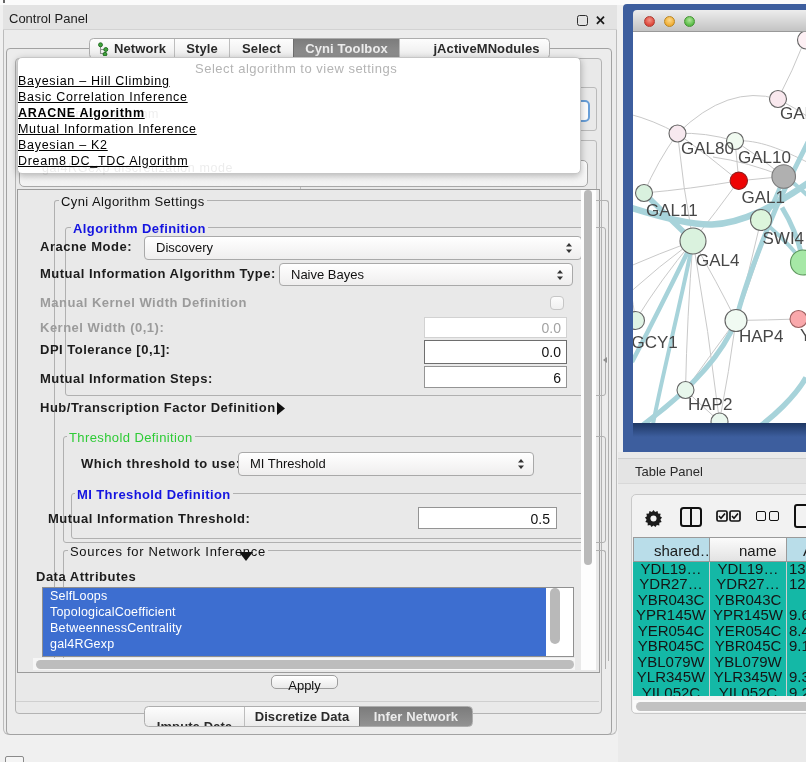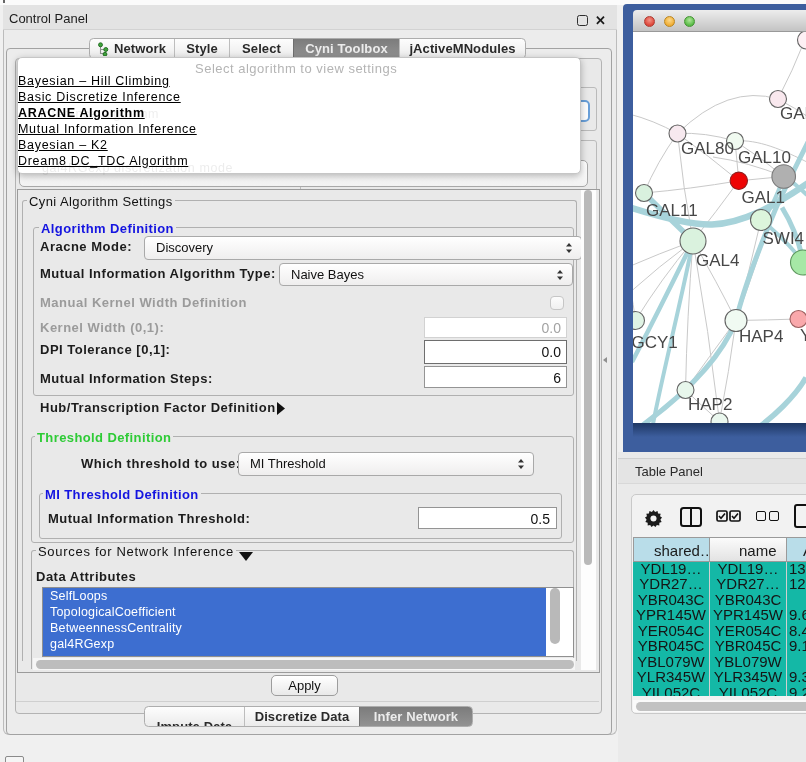--- a/index.html
+++ b/index.html
@@ -2,21 +2,21 @@
 <html><head><meta charset="utf-8"><style>
 html,body{margin:0;padding:0;}
 body{width:806px;height:762px;position:relative;background:#f0f0f0;font-family:"Liberation Sans",sans-serif;overflow:hidden;}
 .abs{position:absolute;}
 .lbl{position:absolute;font-size:13px;font-weight:bold;color:#1c1c1c;white-space:nowrap;letter-spacing:0.5px;}
 .lbl.dis{color:#9b9b9b;}
 .combo{position:absolute;border:1px solid #a9a9a9;border-radius:4px;background:linear-gradient(#ffffff,#efeeee);box-shadow:inset 0 1px 0 #fff;}
 .combo .ct{position:absolute;left:11px;top:3px;font-size:13px;color:#111;white-space:nowrap;}
 .combo .arr{position:absolute;right:8px;top:50%;margin-top:-5px;width:8px;height:10px;}
 .field{position:absolute;background:#fff;font-size:14px;color:#111;text-align:right;}
-.grp{position:absolute;border:1px solid #b0b0b0;border-radius:3px;}
+.grp{position:absolute;border:1px solid #b0b0b0;border-radius:3px;margin-left:32px;}
 .grp>span{position:absolute;top:-7px;left:5px;background:#e9e9e9;padding:0 2px;font-size:13px;color:#111;white-space:nowrap;letter-spacing:0.4px;}
 .seg{position:absolute;display:flex;height:19px;border:1px solid #adadad;border-radius:4.5px;overflow:hidden;background:linear-gradient(#fdfdfd,#ebebeb);}
 .seg>div{display:flex;align-items:center;justify-content:center;font-size:13px;font-weight:bold;letter-spacing:0.1px;color:#2a2a2a;border-left:1px solid #bdbdbd;white-space:nowrap;}
 .seg>div:first-child{border-left:none;}
 .seg>div.sel{background:linear-gradient(#7c7c7c,#929292);color:#ececec;border-left-color:#6f6f6f;}
 .ditem{position:absolute;left:18px;font-size:12.5px;color:#000;white-space:nowrap;letter-spacing:0.7px;text-decoration:underline;}
 </style></head>
 <body>
 
 <div class="abs" style="left:0;top:0;width:806px;height:5px;background:#fbfbfb;"></div>
@@ -78,21 +78,21 @@
 
 <div class="lbl" style="left:40px;top:371px;">Mutual Information Steps:</div>
 <div class="field" style="left:424px;top:366px;width:143px;height:22px;border:1px solid #949494;line-height:22px;padding-right:5px;box-sizing:border-box;">6</div>
 
 <div class="lbl" style="left:40px;top:400px;">Hub/Transcription Factor Definition</div>
 <svg class="abs" style="left:276px;top:402px;" width="10" height="13" viewBox="0 0 10 13">
     <path d="M1 0 L9 6.5 L1 13 Z" fill="#111"></path>
   </svg>
 
 <div class="grp" style="left:31px;top:436px;width:541px;height:105px;">
-    <span style="left:3px;color:#2ecb36;font-weight:bold;">Threshold Definition</span>
+    <span style="left:3px;color:#2ecb36;font-weight:normal;">Threshold Definition</span>
   </div>
 <div class="lbl" style="left:81px;top:456px;">Which threshold to use:</div>
 <div class="combo" style="left:238px;top:452px;width:294px;height:22px;">
     <span class="ct">MI Threshold</span>
     <svg class="arr" viewBox="0 0 8 10">
       <path d="M4 0 L7 3.6 L1 3.6 Z" fill="#333"></path>
       <path d="M4 10 L7 6.4 L1 6.4 Z" fill="#333"></path>
     </svg>
   </div>
 
@@ -114,47 +114,47 @@
 <div class="abs" style="left:43px;top:588px;width:503px;height:68px;background:#3d6ed0;"></div>
 <div class="abs" style="left:50px;top:588px;font-size:12.5px;color:#fff;line-height:16px;letter-spacing:0.2px;">SelfLoops<br>TopologicalCoefficient<br>BetweennessCentrality<br>gal4RGexp</div>
 <div class="abs" style="left:550px;top:588px;width:9.5px;height:56px;background:#b9b9b9;border-radius:5px;"></div>
 
 <div class="abs" style="left:33px;top:657.5px;width:542px;height:12.5px;background:#f6f6f6;"></div>
 <div class="abs" style="left:36px;top:659.5px;width:538px;height:9px;background:#bdbdbd;border-radius:5px;"></div>
 
 <div class="abs" style="left:581px;top:190px;width:15px;height:480px;background:#fdfdfd;"></div>
 <div class="abs" style="left:583.5px;top:190px;width:8.5px;height:375px;background:#b9b9b9;border-radius:4.5px;"></div>
 
-<div class="abs" style="left:271px;top:675px;width:67px;height:21px;border:1px solid #9d9d9d;border-radius:5px;background:linear-gradient(#ffffff,#e9e9e9);font-size:13px;color:#111;text-align:center;line-height:20px;box-sizing:border-box;">Apply</div>
+<div class="abs" style="left:271px;top:675px;width:67px;height:14px;border:1px solid #9d9d9d;border-radius:5px;background:linear-gradient(#ffffff,#e9e9e9);font-size:13px;color:#111;text-align:center;line-height:20px;box-sizing:border-box;">Apply</div>
 
 <div class="abs" style="left:16px;top:701px;width:583px;height:1px;background:#cfcfcf;"></div>
 
 <div class="seg" style="left:144px;top:706px;">
 <div style="width:99px;margin-top:19px;">Impute Data</div>
 <div style="width:114px;">Discretize Data</div>
 <div class="sel" style="width:112px;">Infer Network</div>
 </div>
 
 <div class="seg" style="left:89px;top:38px;">
 <div style="width:84px;"><svg width="11" height="14" viewBox="0 0 11 14" style="margin-right:5px;">
         <path d="M2.5 4 L2.5 11.5 L6 11.5 M2.5 7.5 L6.5 7.5" stroke="#909090" stroke-width="1.1" fill="none"></path>
         <circle cx="2.5" cy="2.8" r="2" fill="#3fa53c" stroke="#20691f" stroke-width="0.9"></circle>
         <circle cx="7.8" cy="7.5" r="2" fill="#3fa53c" stroke="#20691f" stroke-width="0.9"></circle>
         <circle cx="7" cy="12.2" r="1.9" fill="#3fa53c" stroke="#20691f" stroke-width="0.9"></circle>
       </svg>Network</div>
 <div style="width:54px;">Style</div>
 <div style="width:63px;">Select</div>
 <div class="sel" style="width:105px;">Cyni Toolbox</div>
-<div style="width:125px;">jActiveMNodules</div>
+<div style="width:125px;padding-left:24px;">jActiveMNodules</div>
 </div>
 
 <div class="abs" style="left:17px;top:57px;width:564px;height:117px;background:#fff;border:1px solid #c6c6c6;border-radius:5px;box-shadow:0 2px 7px rgba(0,0,0,0.28);box-sizing:border-box;"></div>
 <div class="abs" style="left:195px;top:61px;font-size:13px;color:#b4b4b4;letter-spacing:0.5px;">Select algorithm to view settings</div>
 <div class="ditem" style="top:74px;">Bayesian – Hill Climbing</div>
-<div class="ditem" style="top:90px;">Basic Discretize Inference</div>
+<div class="ditem" style="top:90px;">Basic Correlation Inference</div>
 <div class="ditem" style="top:106px;font-weight:bold;">ARACNE Algorithm</div>
 <div class="ditem" style="top:122px;">Mutual Information Inference</div>
 <div class="ditem" style="top:138px;">Bayesian – K2</div>
 <div class="ditem" style="top:154px;">Dream8 DC_TDC Algorithm</div>
 <div class="abs" style="left:42px;top:161px;font-size:12.5px;color:rgba(40,40,40,0.09);letter-spacing:0.6px;">gal4RGexp discretization mode</div>
 <div class="abs" style="left:40px;top:94px;font-size:12.5px;color:rgba(40,40,40,0.08);letter-spacing:0.6px;margin-top:13px;">Inference Algorithm</div>
 
 <div class="abs" style="left:603px;top:357px;width:0;height:0;border-top:3px solid transparent;border-bottom:3px solid transparent;border-right:4px solid #8f8f8f;"></div>
 
 <div class="abs" style="left:623px;top:4px;width:183px;height:448px;background:#3d5e9e;border-radius:4px 0 0 0;"></div>

